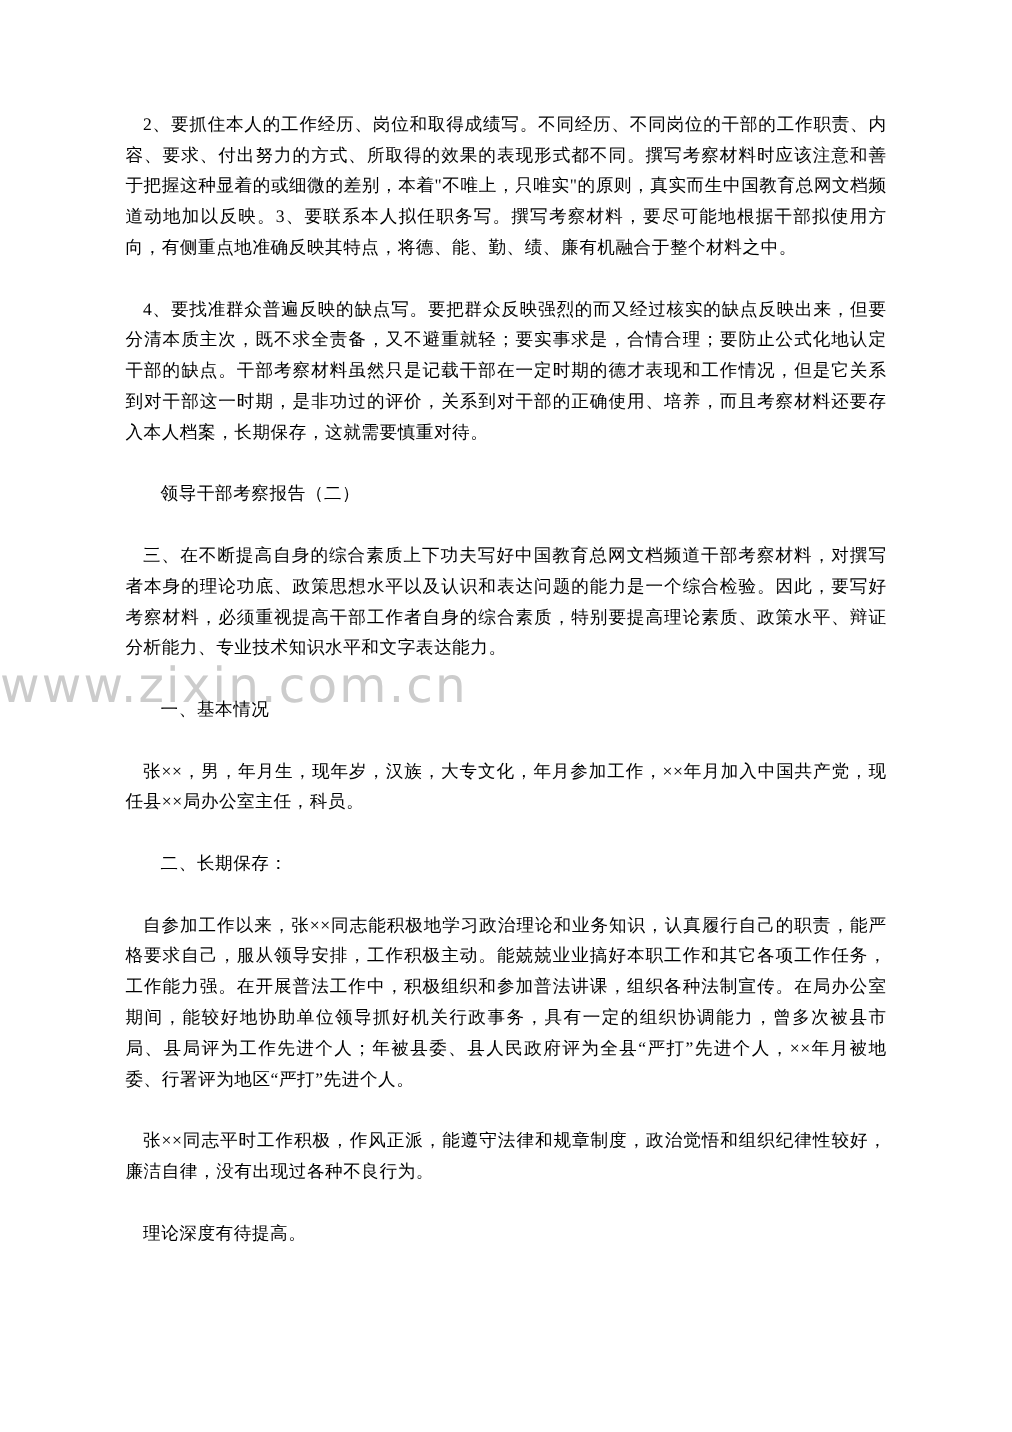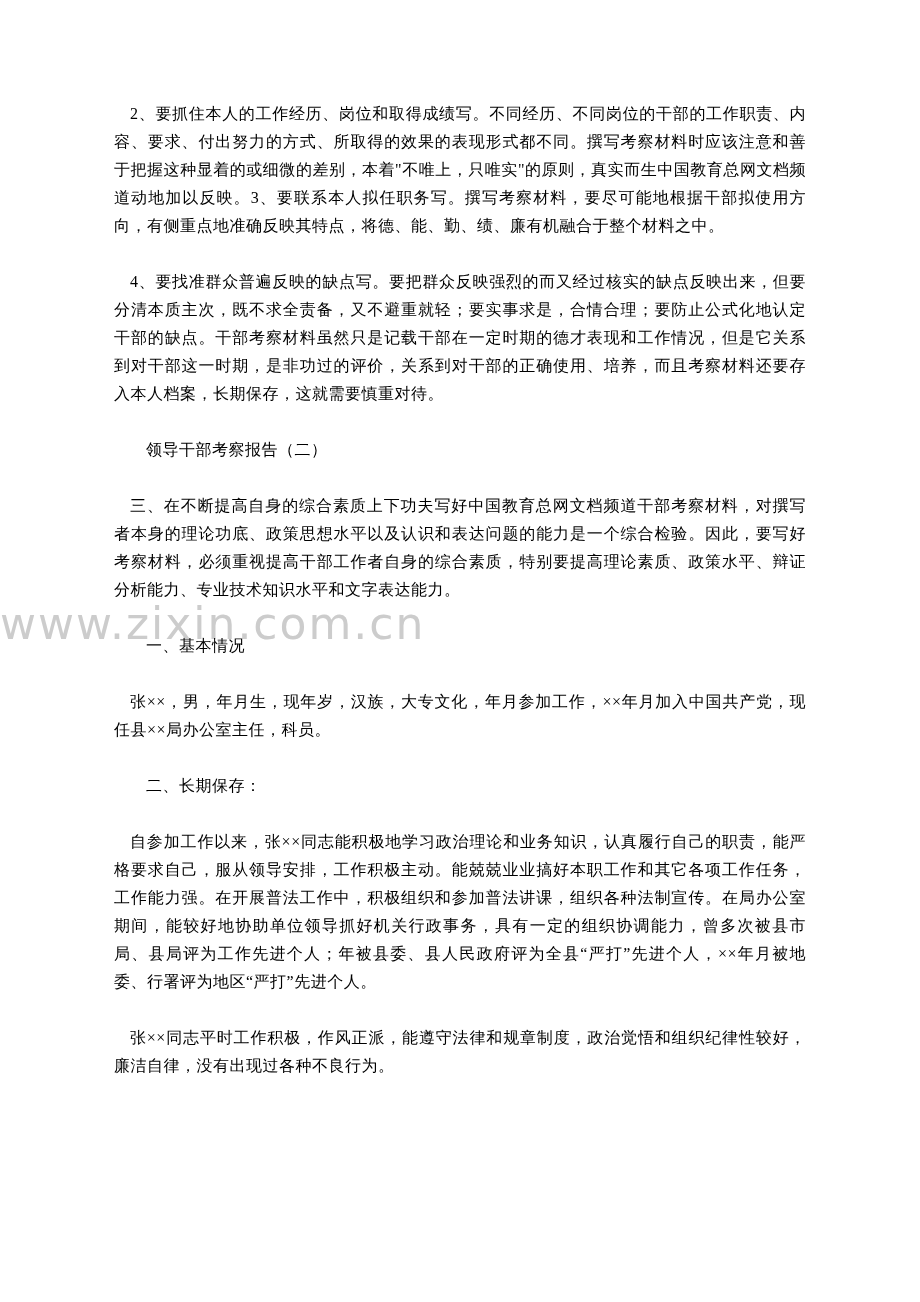--- a/index.html
+++ b/index.html
@@ -54,14 +54,15 @@
   <div class="content" id="doc-content">
       <p class="para" style="text-indent: 1em;">2、要抓住本人的工作经历、岗位和取得成绩写。不同经历、不同岗位的干部的工作职责、内容、要求、付出努力的方式、所取得的效果的表现形式都不同。撰写考察材料时应该注意和善于把握这种显着的或细微的差别，本着"不唯上，只唯实"的原则，真实而生中国教育总网文档频道动地加以反映。3、要联系本人拟任职务写。撰写考察材料，要尽可能地根据干部拟使用方向，有侧重点地准确反映其特点，将德、能、勤、绩、廉有机融合于整个材料之中。</p>
       <p class="para" style="text-indent: 1em;">4、要找准群众普遍反映的缺点写。要把群众反映强烈的而又经过核实的缺点反映出来，但要分清本质主次，既不求全责备，又不避重就轻；要实事求是，合情合理；要防止公式化地认定干部的缺点。干部考察材料虽然只是记载干部在一定时期的德才表现和工作情况，但是它关系到对干部这一时期，是非功过的评价，关系到对干部的正确使用、培养，而且考察材料还要存入本人档案，长期保存，这就需要慎重对待。</p>
       <p class="para" style="text-indent: 2em;">领导干部考察报告（二）</p>
       <p class="para" style="text-indent: 1em;">三、在不断提高自身的综合素质上下功夫写好中国教育总网文档频道干部考察材料，对撰写者本身的理论功底、政策思想水平以及认识和表达问题的能力是一个综合检验。因此，要写好考察材料，必须重视提高干部工作者自身的综合素质，特别要提高理论素质、政策水平、辩证分析能力、专业技术知识水平和文字表达能力。</p>
       <p class="para" style="text-indent: 2em;">一、基本情况</p>
       <p class="para" style="text-indent: 1em; margin-top: 25px;">张××，男，年月生，现年岁，汉族，大专文化，年月参加工作，××年月加入中国共产党，现任县××局办公室主任，科员。</p>
       <p class="para" style="text-indent: 2em;">二、长期保存：</p>
       <p class="para" style="text-indent: 1em;">自参加工作以来，张××同志能积极地学习政治理论和业务知识，认真履行自己的职责，能严格要求自己，服从领导安排，工作积极主动。能兢兢业业搞好本职工作和其它各项工作任务，工作能力强。在开展普法工作中，积极组织和参加普法讲课，组织各种法制宣传。在局办公室期间，能较好地协助单位领导抓好机关行政事务，具有一定的组织协调能力，曾多次被县市局、县局评为工作先进个人；年被县委、县人民政府评为全县“严打”先进个人，××年月被地委、行署评为地区“严打”先进个人。</p>
       <p class="para" style="text-indent: 1em;">张××同志平时工作积极，作风正派，能遵守法律和规章制度，政治觉悟和组织纪律性较好，廉洁自律，没有出现过各种不良行为。</p>
+      <p class="para" style="text-indent: 1em;">理论深度有待提高。</p>
     </div>
 </div>
 
 </body></html>

